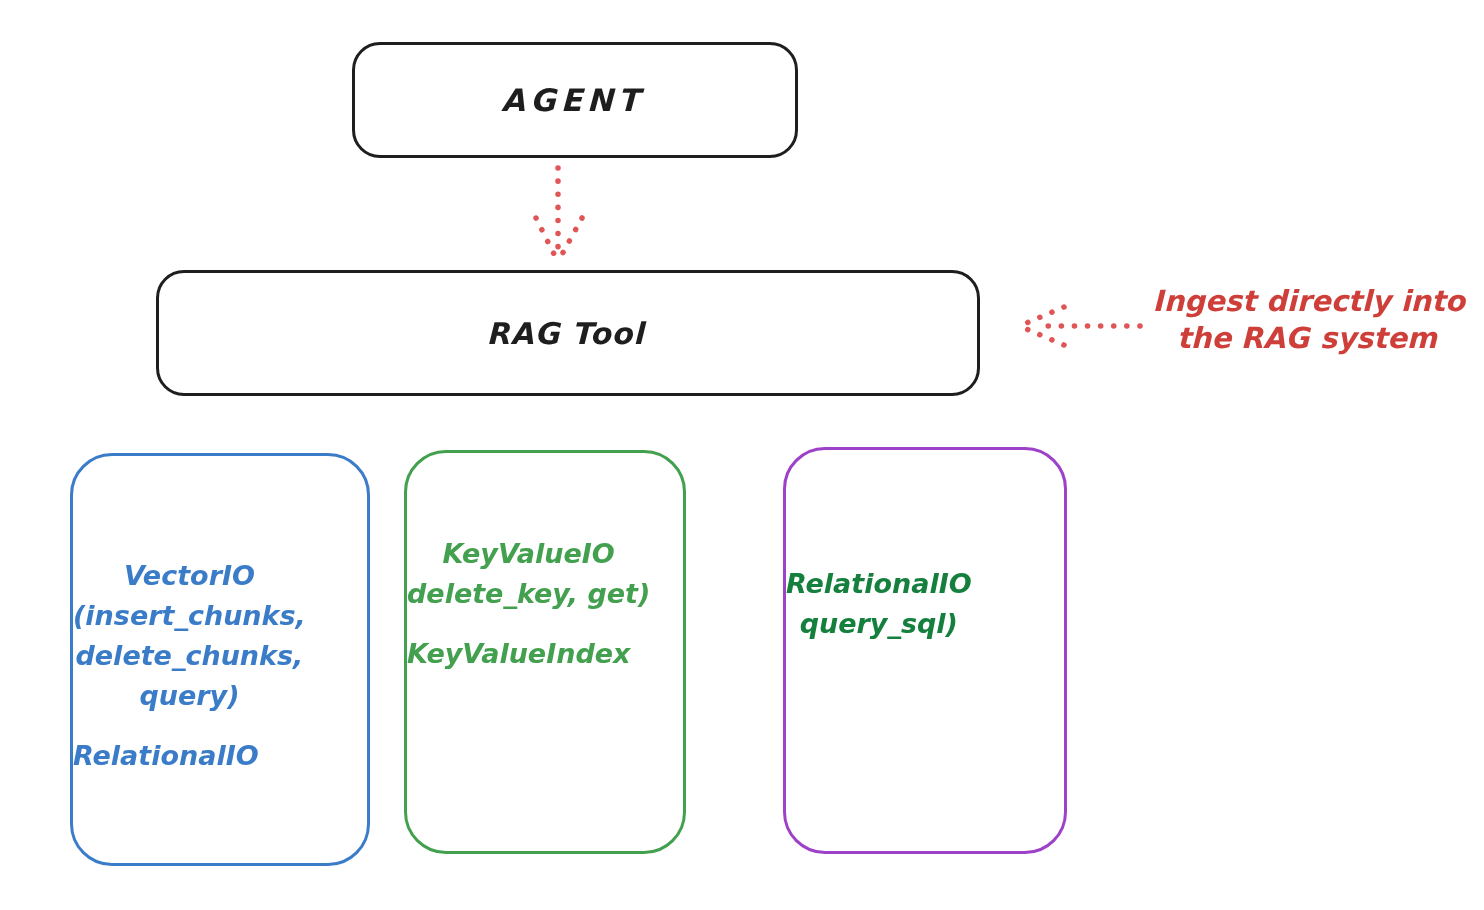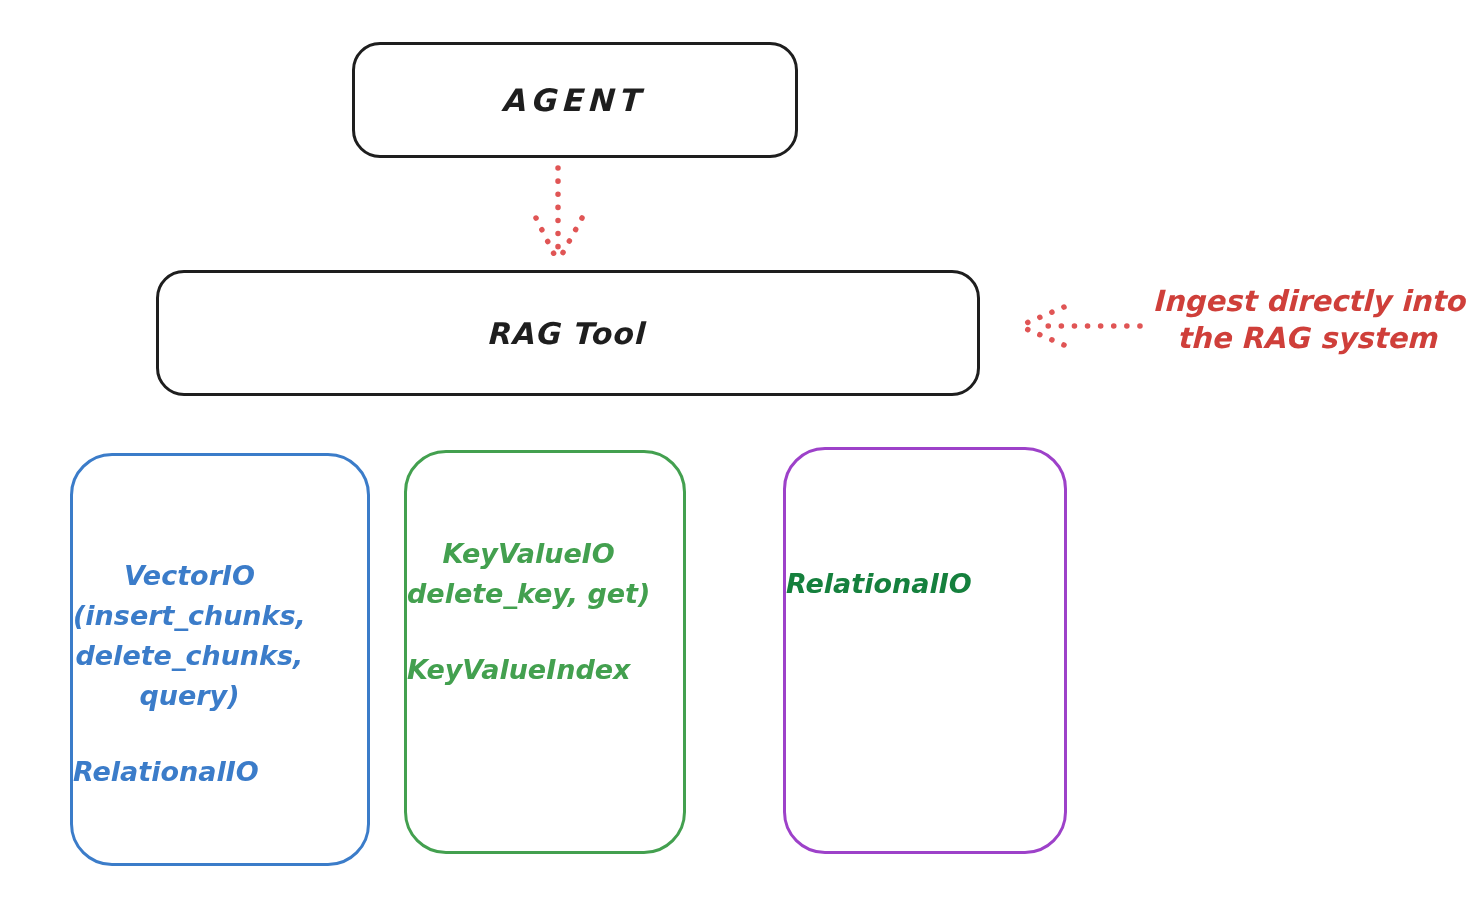--- a/index.html
+++ b/index.html
@@ -80,21 +80,21 @@
     font-weight: 600;
     font-style: italic;
   }
   .io-node .io-lines {
     font-size: 27px;
     line-height: 40px;
   }
   .io-node .io-index {
     font-size: 27px;
     line-height: 40px;
-    margin-top: 36px;
+    margin-top: 20px;
   }
   .io-blue   { left: 70px;  top: 453px; width: 300px; height: 413px; border-color: #3b7cc9; color: #3b7cc9; padding-top: 100px; }
   .io-green  { left: 404px; top: 450px; width: 282px; height: 404px; border-color: #43a04f; color: #43a04f; padding-top: 81px; }
   .io-purple { left: 783px; top: 447px; width: 284px; height: 407px; border-color: #9d41c9; color: #15803d; padding-top: 114px; }
 </style>
 </head>
 <body>
 
 <div class="canvas">
 
@@ -142,16 +142,17 @@
     <div class="io-lines">
       <div>KeyValueIO</div>
       <div>delete_key, get)</div>
     </div>
     <div class="io-index">KeyValueIndex</div>
   </div>
 
   <div class="io-node io-purple">
     <div class="io-lines">
       <div>RelationalIO</div>
+      <div>query_sql)</div>
     </div>
   </div>
 
 </div>
 
 </body></html>

